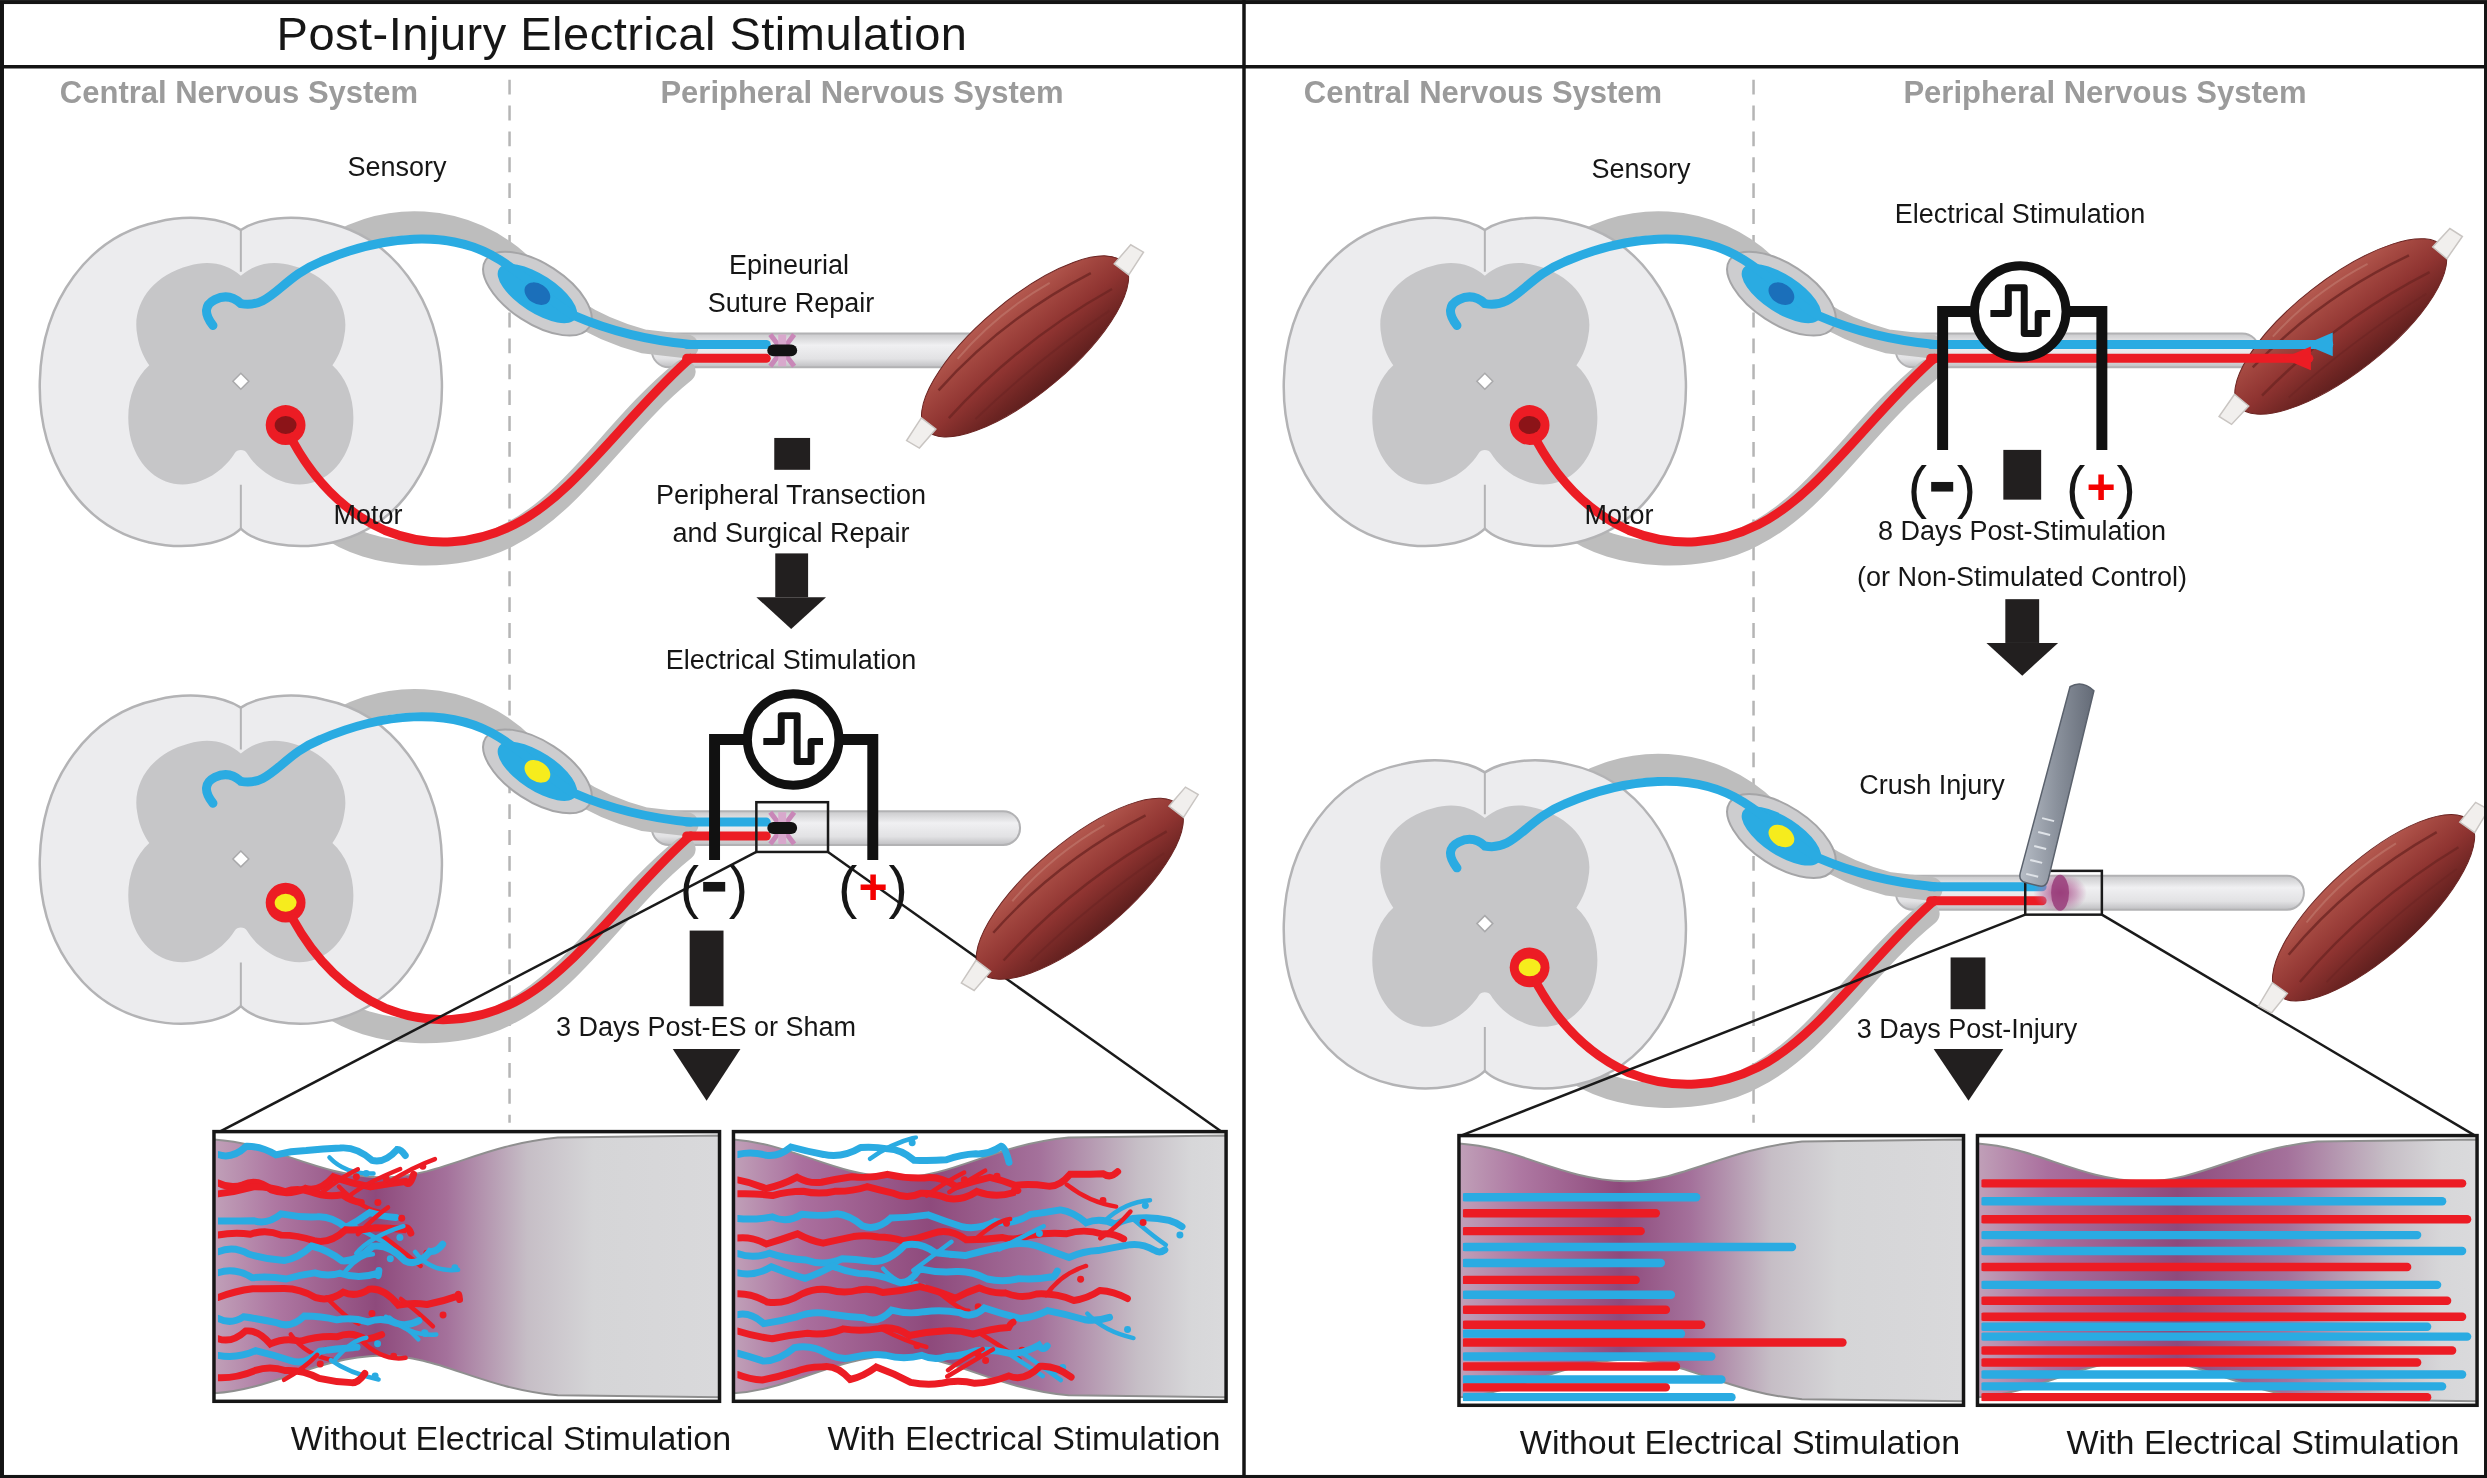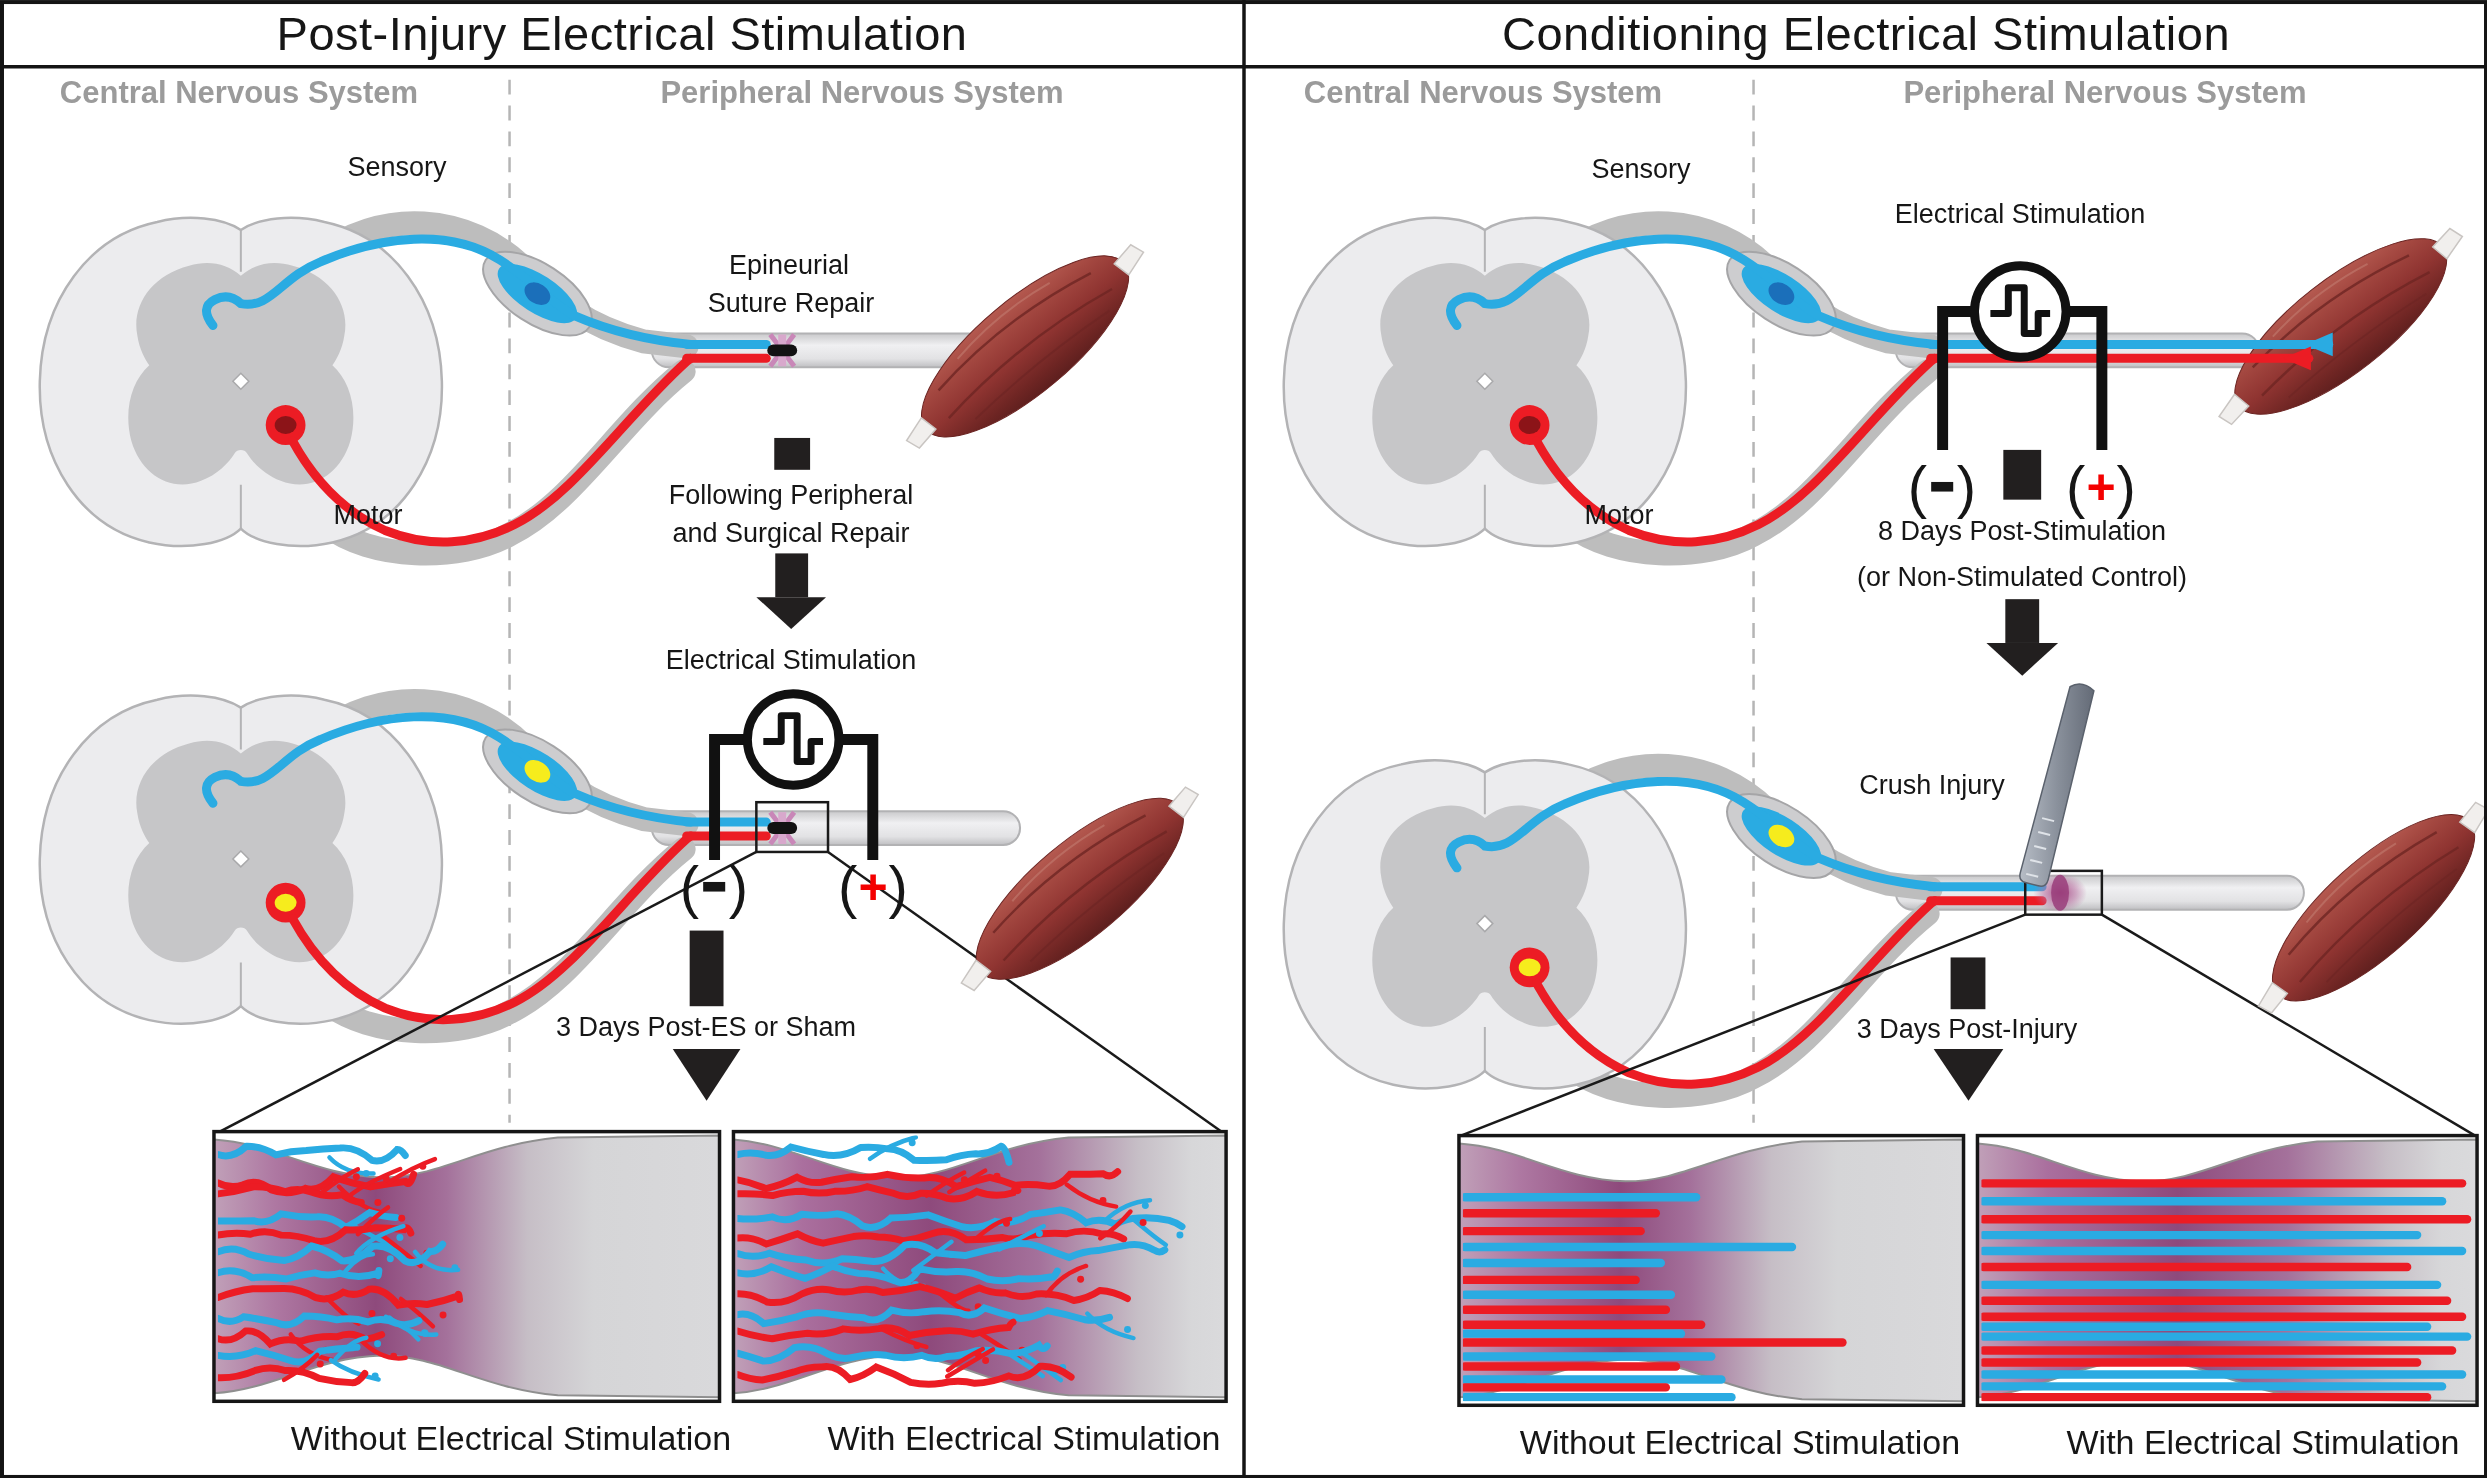--- a/index.html
+++ b/index.html
@@ -367,36 +367,35 @@
   <rect x="737" y="1137" width="495" height="271" fill="none" stroke="#161616" stroke-width="3.5"></rect>
   <rect x="1466" y="1141" width="507" height="271" fill="none" stroke="#161616" stroke-width="3.5"></rect>
   <rect x="1987" y="1141" width="502" height="271" fill="none" stroke="#161616" stroke-width="3.5"></rect>
 
   <line x1="0" y1="67" x2="2500" y2="67" stroke="#141414" stroke-width="3.5"></line>
   <line x1="1250" y1="0" x2="1250" y2="1486" stroke="#141414" stroke-width="3.5"></line>
   <rect x="2" y="2" width="2496" height="1482" fill="none" stroke="#141414" stroke-width="4"></rect>
 </svg>
 
 <div class="lbl title" style="left:622px;top:34px">Post-Injury Electrical Stimulation</div>
-<div class="lbl title" style="left:1866px;top:34px">Conditioning Electrical Stimulation</div>
 
 <div class="lbl region" style="left:239px;top:93px">Central Nervous System</div>
 <div class="lbl region" style="left:862px;top:93px">Peripheral Nervous System</div>
 <div class="lbl region" style="left:1483px;top:93px">Central Nervous System</div>
 <div class="lbl region" style="left:2105px;top:93px">Peripheral Nervous System</div>
 
 <div class="lbl anno" style="left:397px;top:167px">Sensory</div>
 <div class="lbl anno" style="left:368px;top:515px">Motor</div>
 <div class="lbl anno" style="left:1641px;top:169px">Sensory</div>
 <div class="lbl anno" style="left:1619px;top:515px">Motor</div>
 
 <div class="lbl anno" style="left:789px;top:265px">Epineurial</div>
 <div class="lbl anno" style="left:791px;top:303px">Suture Repair</div>
 
-<div class="lbl anno" style="left:791px;top:495px">Following Peripheral</div>
+<div class="lbl anno" style="left:791px;top:495px">Peripheral Transection</div>
 <div class="lbl anno" style="left:791px;top:533px">and Surgical Repair</div>
 
 <div class="lbl anno" style="left:791px;top:660px">Electrical Stimulation</div>
 
 <div class="lbl electrode" style="left:714px;top:887px">
   <span class="paren">(</span><span class="sign-neg">−</span><span class="paren">)</span>
 </div>
 <div class="lbl electrode" style="left:873px;top:887px">
   <span class="paren">(</span><span class="sign-pos">+</span><span class="paren">)</span>
 </div>

